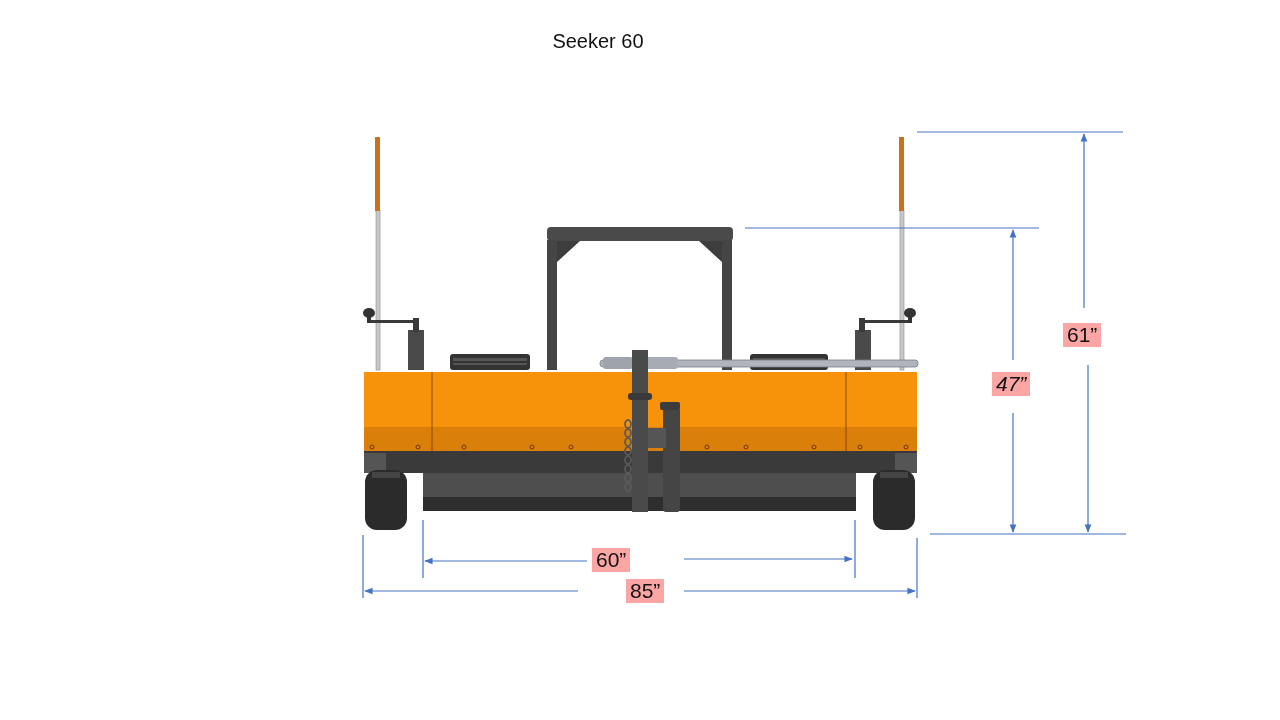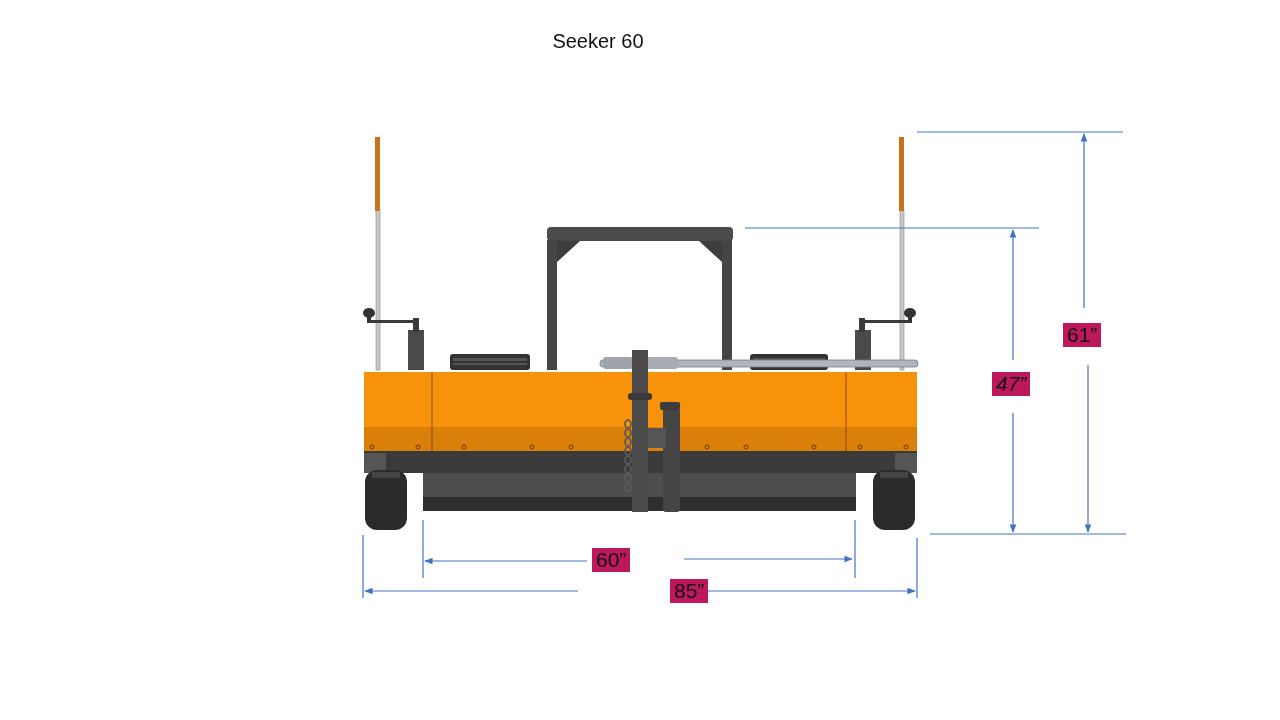--- a/index.html
+++ b/index.html
@@ -1,21 +1,21 @@
 <!DOCTYPE html>
 <html><head>
   <meta charset="utf-8">
   <style>
     html, body { margin: 0; padding: 0; background: #ffffff; }
     body { width: 1280px; height: 720px; position: relative; overflow: hidden;
            font-family: "Liberation Sans", "DejaVu Sans", sans-serif; }
     .title { position: absolute; left: 0; width: 1196px; top: 30px; text-align: center;
              font-size: 20px; color: #111; }
     svg.drawing { position: absolute; left: 0; top: 0; }
-    .dim-label { position: absolute; font-size: 21px; color: #111; background: #be185d;
+    .dim-label { position: absolute; font-size: 21px; color: #111; background: #fca5a5;
                  padding: 0 4px; line-height: 24px; }
   </style>
 </head>
 <body>
 
 <div class="title">Seeker 60</div>
 
 <svg class="drawing" width="1280" height="720" viewBox="0 0 1280 720">
   <defs>
     <marker id="arr" viewBox="0 0 10 10" refX="9" refY="5" markerWidth="7" markerHeight="7" orient="auto-start-reverse">
@@ -145,13 +145,13 @@
     <line x1="363" y1="535" x2="363" y2="598"></line>
     <line x1="917" y1="538" x2="917" y2="598"></line>
     <line x1="578" y1="591" x2="365" y2="591" marker-end="url(#arr)"></line>
     <line x1="684" y1="591" x2="915" y2="591" marker-end="url(#arr)"></line>
   </g>
 </svg>
 
 <div class="dim-label" style="left:1063px; top:323px;">61”</div>
 <div class="dim-label" style="left:992px; top:372px;font-style:italic;">47”</div>
 <div class="dim-label" style="left:592px; top:548px;">60”</div>
-<div class="dim-label" style="left:626px; top:579px;margin-left:44px;">85”</div>
+<div class="dim-label" style="left:626px; top:579px;">85”</div>
 
 </body></html>

